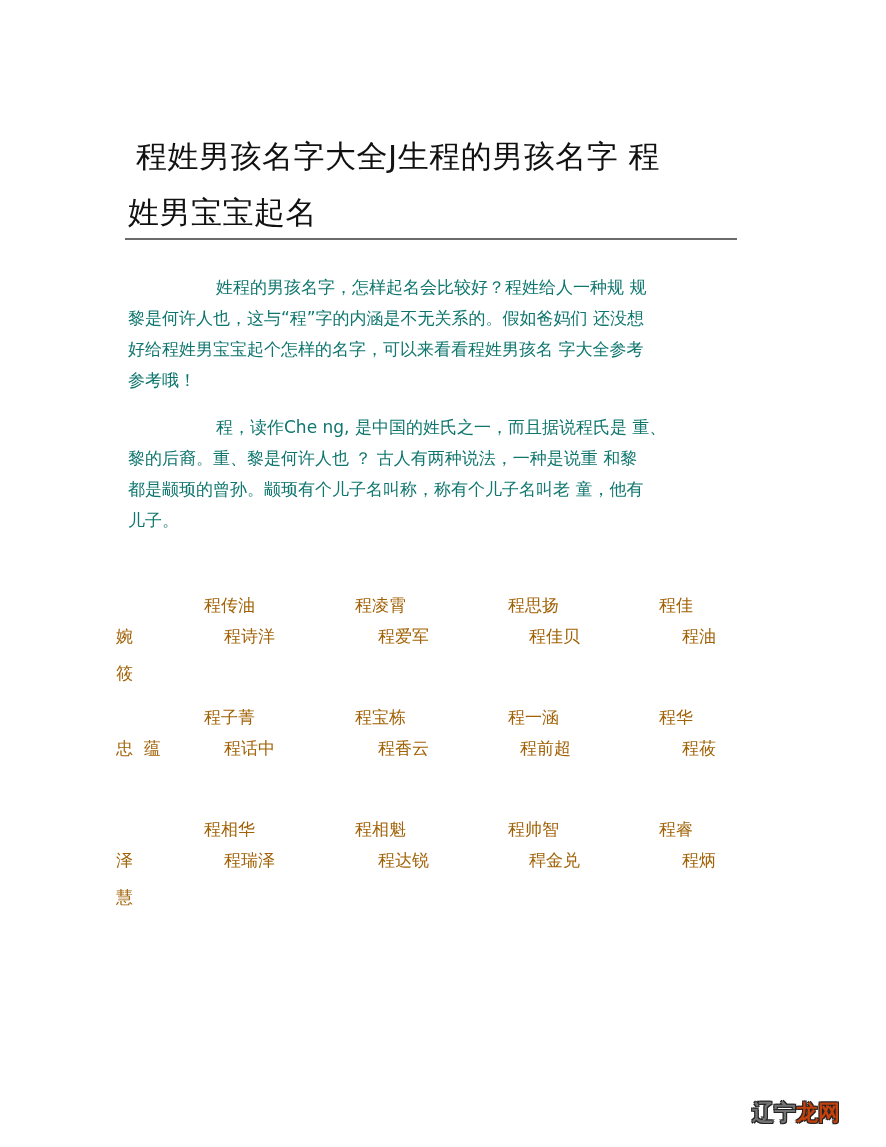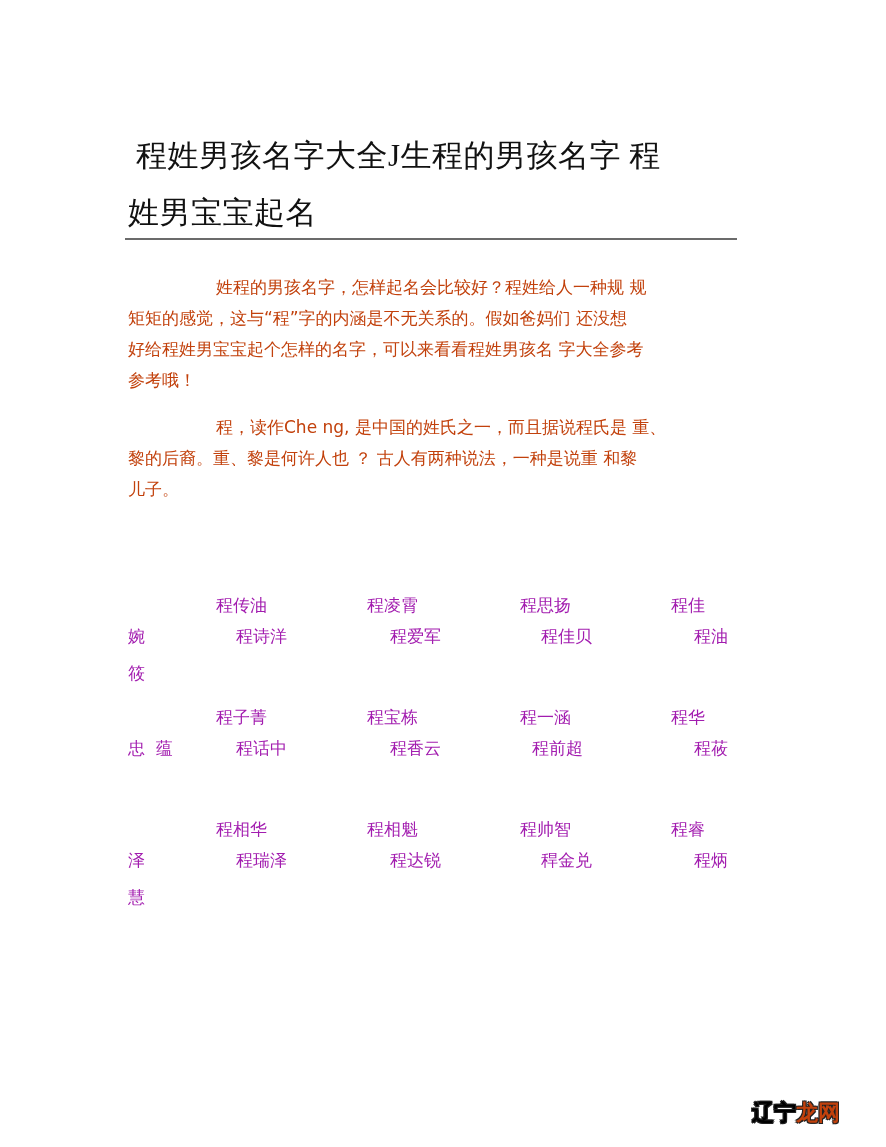--- a/index.html
+++ b/index.html
@@ -25,50 +25,50 @@
       left: 128px;
       top: 128px;
       width: 620px;
       font-size: 31px;
       line-height: 56px;
       font-weight: normal;
       color: #111;
       margin: 0;
       letter-spacing: 0.5px;
     }
-    .title .line1 { display: block; padding-left: 8px; white-space: nowrap; font-family: Liberation Serif, serif; }
+    .title .line1 { display: block; padding-left: 8px; white-space: nowrap; }
     .title .line2 { display: block; white-space: nowrap; }
     .title-rule {
       position: absolute;
       left: 125px;
       top: 238px;
       width: 612px;
       height: 2px;
       background: #6b6b6b;
     }
     .para {
       position: absolute;
       left: 128px;
       width: 615px;
       font-size: 17px;
       line-height: 31px;
       margin: 0;
-      color: #c2410c;
+      color: #0f766e;
     }
     .para .ln { display: block; white-space: nowrap; }
     .para .indent { padding-left: 88px; }
     .p1 { top: 272px; }
     .p2 { top: 412px; }
 
     .names {
       position: absolute;
-      left: 128px;
+      left: 116px;
       width: 615px;
       font-size: 17px;
-      color: #a21caf;
+      color: #a16207;
     }
     .names .row {
       position: relative;
       height: 31px;
       white-space: nowrap;
     }
     .names .cell {
       position: absolute;
       top: 0;
     }
@@ -80,49 +80,50 @@
     .watermark {
       position: absolute;
       left: 752px;
       top: 1098px;
       font-size: 22px;
       font-weight: bold;
       letter-spacing: 0px;
       white-space: nowrap;
     }
     .wm-red {
-      color: #000000;
+      color: #737373;
       text-shadow: -1px -1px 0 #222, 1px -1px 0 #222, -1px 1px 0 #222, 1px 1px 0 #222;
     }
     .wm-white {
       color: #c2410c;
       text-shadow: -1px -1px 0 #222, 1px -1px 0 #222, -1px 1px 0 #222, 1px 1px 0 #222;
     }
   </style>
 </head>
 <body>
 
 <div class="page">
 
   <h1 class="title">
     <span class="line1">程姓男孩名字大全J生程的男孩名字  程</span>
     <span class="line2">姓男宝宝起名</span>
   </h1>
   <div class="title-rule"></div>
 
   <p class="para p1">
     <span class="ln indent">姓程的男孩名字，怎样起名会比较好？程姓给人一种规  规</span>
-    <span class="ln">矩矩的感觉，这与“程”字的内涵是不无关系的。假如爸妈们  还没想</span>
+    <span class="ln">黎是何许人也，这与“程”字的内涵是不无关系的。假如爸妈们  还没想</span>
     <span class="ln">好给程姓男宝宝起个怎样的名字，可以来看看程姓男孩名  字大全参考</span>
     <span class="ln">参考哦！</span>
   </p>
 
   <p class="para p2">
     <span class="ln indent">程，读作Che ng, 是中国的姓氏之一，而且据说程氏是  重、</span>
     <span class="ln">黎的后裔。重、黎是何许人也  ？ 古人有两种说法，一种是说重  和黎</span>
+    <span class="ln">都是颛顼的曾孙。颛顼有个儿子名叫称，称有个儿子名叫老  童，他有</span>
     <span class="ln">儿子。</span>
   </p>
 
   <div class="names g1">
     <div class="row">
       <span class="cell" style="left:88px">程传油</span>
       <span class="cell" style="left:239px">程凌霄</span>
       <span class="cell" style="left:392px">程思扬</span>
       <span class="cell" style="left:543px">程佳</span>
     </div>

